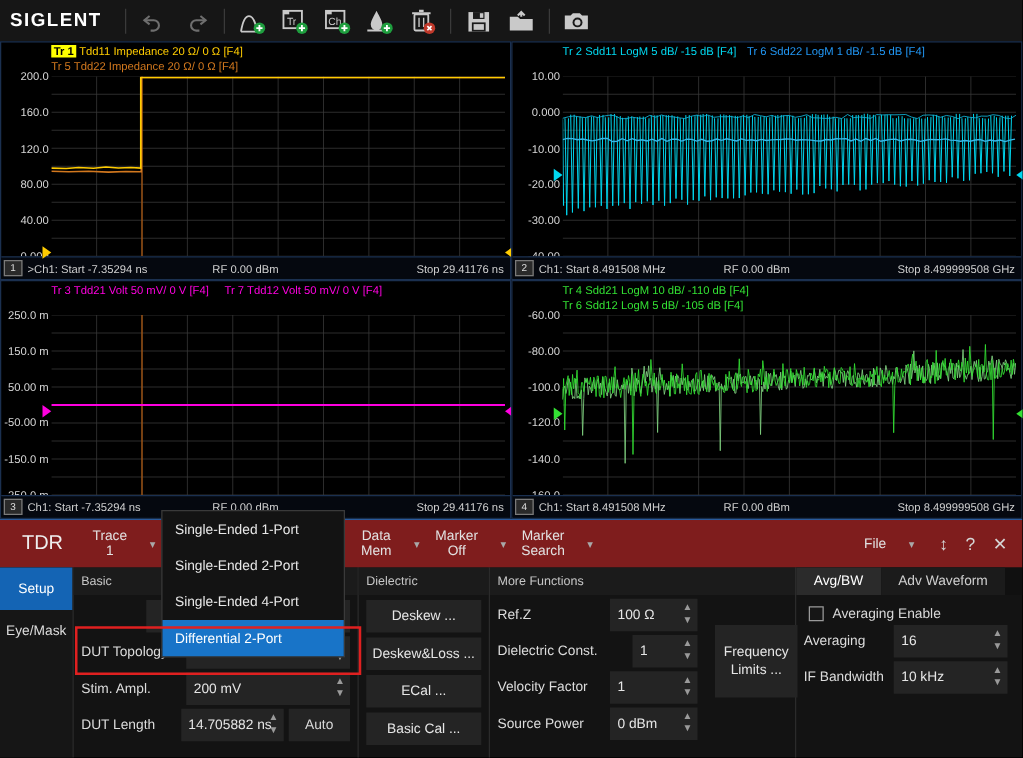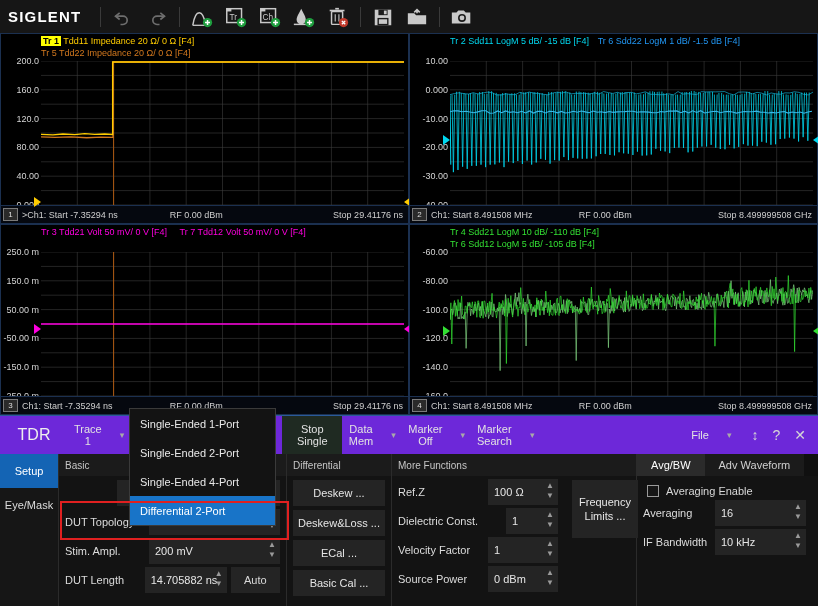--- a/index.html
+++ b/index.html
@@ -78,21 +78,21 @@
   .marker-l { border-left:7px solid; }
   .marker-r { border-right:7px solid; }
 
   
   #panel {
     position:absolute; left:0; top:415px; width:818px; height:191px;
     background:#131313; border-top:1px solid #2a5a9a;
   }
   #panel-top {
     position:absolute; left:0; top:0; width:818px; height:38px;
-    background:#6d28d9; display:flex; align-items:center;
+    background:#7f1d1d; display:flex; align-items:center;
   }
   .ptitle {
     width:68px; text-align:center; font-size:16px; color:#eee;
   }
   .ptop-btn {
     height:38px; padding:0 6px; min-width:60px;
     display:flex; align-items:center; justify-content:center; gap:18px;
     font-size:11px; color:#e2e2e2; text-align:center; line-height:12px;
   }
   .ptop-btn.dark { background:#1f2a22; }
@@ -130,21 +130,21 @@
   .btnfull {
     margin:4px 6px 0 6px; height:26px; background:#242424;
     display:flex; align-items:center; justify-content:center;
     font-size:11px; color:#e6e6e6;text-align:center;
   }
   .autobtn {
     width:52px; height:26px; background:#242424; margin-left:4px;
     display:flex; align-items:center; justify-content:center; font-size:11px;
   }
   .freq-btn {
-    position:absolute; left:6px; top:26px; width:66px; height:58px;
+    position:absolute; left:6px; top:46px; width:66px; height:58px;
     background:#242424; display:flex; flex-direction:column;
     align-items:center; justify-content:center; font-size:11px; color:#e6e6e6;
     line-height:14px;
   }
 
   .tabbar { display:flex; height:22px; background:#101010; }
   .htab {
     padding:0 14px; height:22px; display:flex; align-items:center;
     font-size:11px; color:#cfcfcf; background:#1b1b1b;
   }
@@ -488,26 +488,20 @@
   <div id="panel-top">
     <div class="ptitle">TDR</div>
     <div class="ptop-btn">
       <div class="two-line">
         <span>Trace</span>
         <span>1</span>
       </div>
       <span class="chev">▾</span>
     </div>
     <div style="width:152px"></div>
-    <div class="ptop-btn dark">
-      <div class="two-line">
-        <span>Stop</span>
-        <span>Single</span>
-      </div>
-    </div>
     <div class="ptop-btn">
       <div class="two-line">
         <span>Data</span>
         <span>Mem</span>
       </div>
       <span class="chev">▾</span>
     </div>
     <div class="ptop-btn">
       <div class="two-line">
         <span>Marker</span>
@@ -570,21 +564,21 @@
           <span class="spin">
               <span>▲</span>
               <span>▼</span>
             </span>
         </div>
         <div class="autobtn">Auto</div>
       </div>
     </div>
 
     <div class="group g2">
-      <div class="group-title">Differential</div>
+      <div class="group-title">Dielectric</div>
       <div class="btnfull">Deskew ...</div>
       <div class="btnfull">Deskew&amp;Loss ...</div>
       <div class="btnfull">ECal ...</div>
       <div class="btnfull">Basic Cal ...</div>
     </div>
 
     <div class="group g3">
       <div class="group-title">More Functions</div>
       <div style="width:172px">
         <div class="row">

